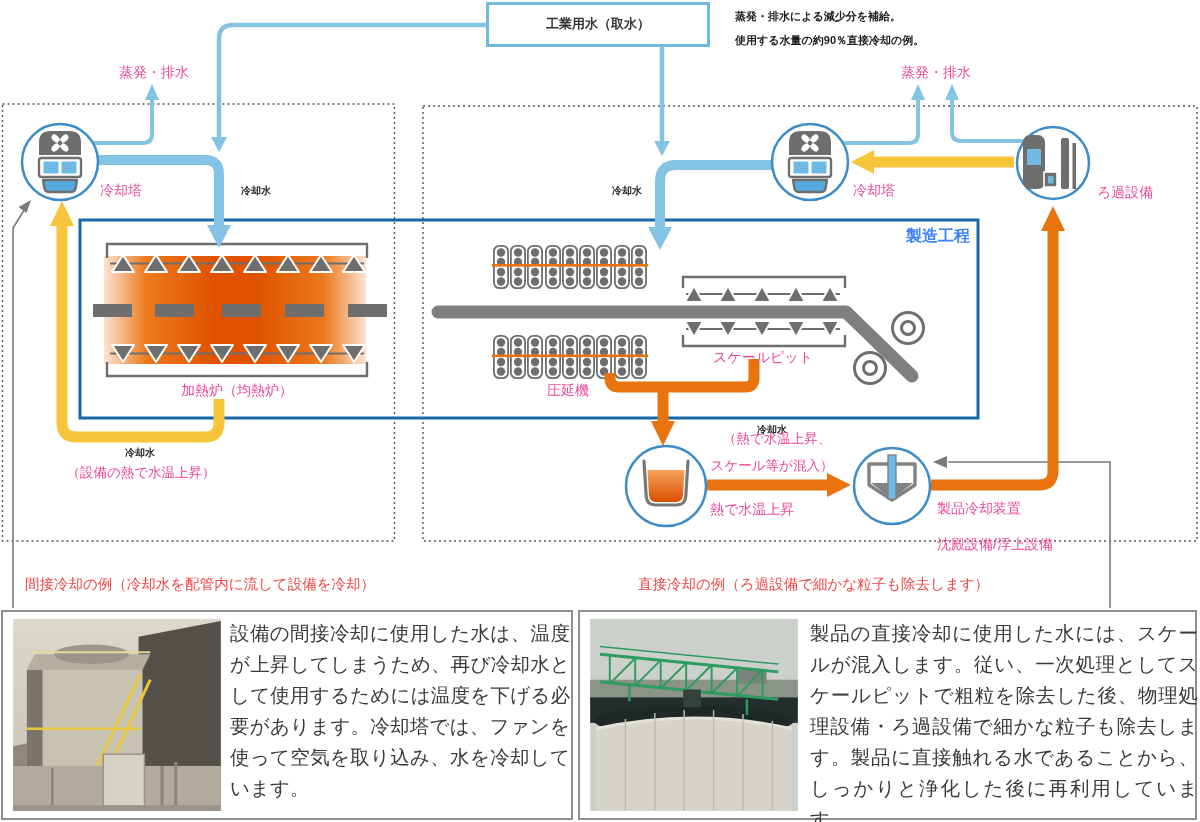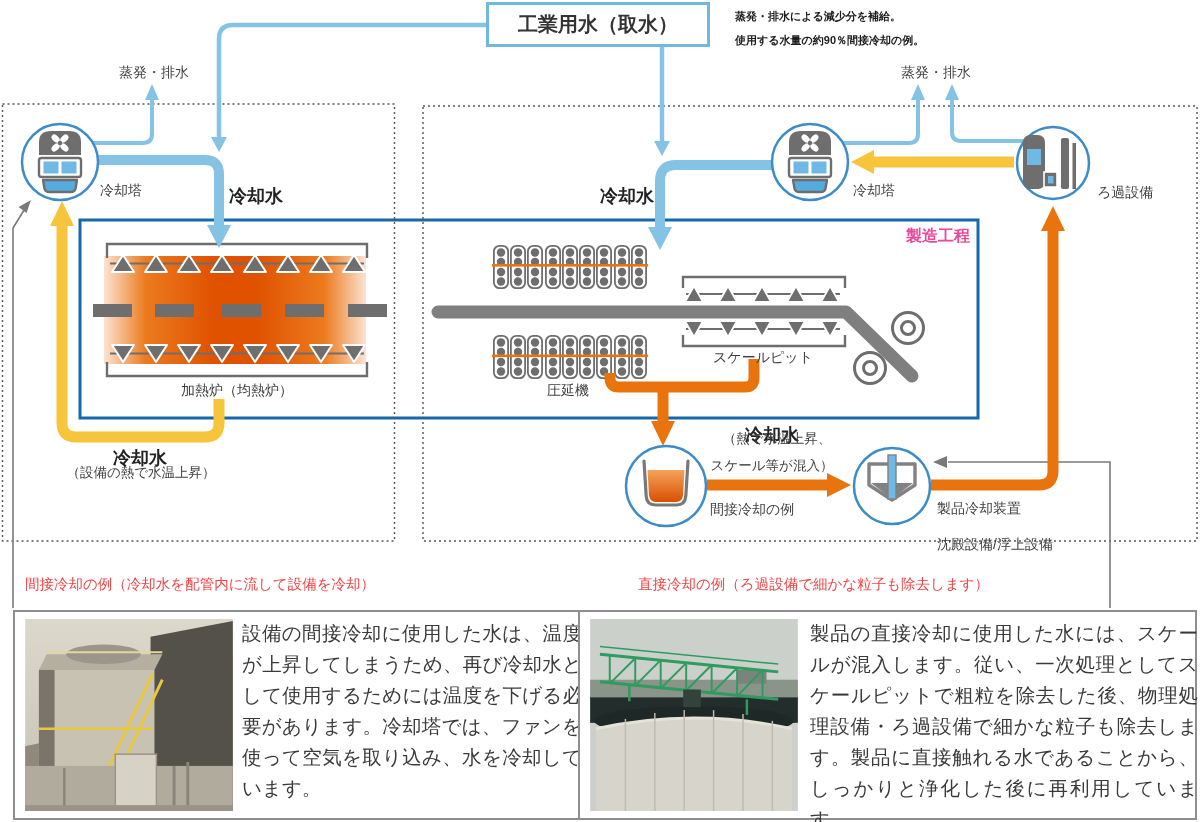--- a/index.html
+++ b/index.html
@@ -1,35 +1,35 @@
 <!DOCTYPE html>
 <html><head>
 <meta charset="utf-8">
 <style>
   html,body{margin:0;padding:0;background:#fff;}
   body{width:1200px;height:822px;position:relative;overflow:hidden;
        font-family:"Liberation Sans",sans-serif;color:#2e2e2e;}
   #diagram-svg{position:absolute;left:0;top:0;}
-  .lbl{position:absolute;white-space:nowrap;font-size:14px;color:#404040;z-index:3;}
+  .lbl{position:absolute;white-space:nowrap;font-size:14px;color:#ec4899;z-index:3;}
   .lbl.c{transform:translateX(-50%);}
-  .lbl.b{font-weight:bold;font-size:18px;color:#222;}
+  .lbl.b{font-weight:bold;font-size:10px;color:#222;}
   .lbl.small{font-size:13.5px;}
   #intake-box{position:absolute;left:486px;top:2px;width:224px;height:45px;
       border:3px solid #6FB8DF;background:#fff;box-sizing:border-box;z-index:3;
-      text-align:center;line-height:38px;font-size:20px;font-weight:bold;color:#333;}
+      text-align:center;line-height:38px;font-size:13px;font-weight:bold;color:#333;}
   #top-note{position:absolute;left:735px;top:4px;font-size:11px;line-height:24px;
       font-weight:bold;color:#1c1c1c;z-index:3;}
   #process-title{position:absolute;left:906px;top:226px;font-size:16px;font-weight:bold;
-      color:#ec4899;z-index:3;}
+      color:#3b82f6;z-index:3;}
   .caption{position:absolute;top:575px;font-size:14.5px;color:#ef4444;z-index:3;}
   #caption-left{left:25px;}
   #caption-right{left:638px;}
   .panel{position:absolute;top:610px;height:210px;border:2px solid #8f8f8f;
       background:#fff;box-sizing:border-box;z-index:3;}
-  #panel-left{left:13px;width:572px;}
+  #panel-left{left:1px;width:572px;}
   #panel-right{left:578px;width:619px;padding-left:8px;}
   .photo{position:absolute;left:8px;top:7px;width:212px;height:192px;}
   .ptext{position:absolute;top:6px;font-size:19.5px;line-height:31px;color:#3a3a3a;
       text-align:justify;}
   #panel-left .ptext{left:227px;width:340px;}
   #panel-right .ptext{left:230px;width:388px;}
 </style>
 </head>
 <body>
 
@@ -243,21 +243,21 @@
       <path d="M869,464 H915 V485 L892,500 L869,485 Z" fill="#fff" stroke="#828282" stroke-width="3.4" stroke-linejoin="round"></path>
       <polygon points="871,483 913,483 892,499" fill="#828282"></polygon>
       <rect x="888" y="455" width="8" height="44" fill="#6FB9E4" stroke="#828282" stroke-width="1.4"></rect>
     </g>
   </g>
 </svg>
 
 <div id="intake-box">工業用水（取水）</div>
 <div id="top-note">
   <div>蒸発・排水による減少分を補給。</div>
-  <div>使用する水量の約90％間接冷却の例。</div>
+  <div>使用する水量の約90％直接冷却の例。</div>
 </div>
 
 <div class="lbl c" style="left:154px;top:64px">蒸発・排水</div>
 <div class="lbl c" style="left:936px;top:64px">蒸発・排水</div>
 
 <div class="lbl" style="left:100px;top:182px">冷却塔</div>
 <div class="lbl" style="left:853px;top:182px">冷却塔</div>
 <div class="lbl" style="left:1097px;top:184px">ろ過設備</div>
 
 <div class="lbl c b" style="left:256px;top:184px">冷却水</div>
@@ -268,21 +268,21 @@
 <div class="lbl c" style="left:568px;top:382px">圧延機</div>
 <div class="lbl c" style="left:763px;top:349px">スケールピット</div>
 
 <div class="lbl c b" style="left:140px;top:446px">冷却水</div>
 <div class="lbl c small" style="left:141px;top:464px">（設備の熱で水温上昇）</div>
 
 <div class="lbl c b" style="left:772px;top:423px">冷却水</div>
 <div class="lbl c small" style="left:777px;top:430px">（熱で水温上昇、</div>
 <div class="lbl c small" style="left:772px;top:457px">スケール等が混入）</div>
 
-<div class="lbl" style="left:710px;top:501px">間接冷却の例</div>
+<div class="lbl" style="left:710px;top:501px">熱で水温上昇</div>
 <div class="lbl" style="left:937px;top:500px">製品冷却装置</div>
 <div class="lbl" style="left:937px;top:536px">沈殿設備/浮上設備</div>
 
 <div id="caption-left" class="caption">間接冷却の例（冷却水を配管内に流して設備を冷却）</div>
 <div id="caption-right" class="caption">直接冷却の例（ろ過設備で細かな粒子も除去します）</div>
 
 <div id="panel-left" class="panel">
   <svg class="photo" viewBox="0 0 212 196">
     <rect width="212" height="196" fill="url(#skyGrad)"></rect>
     <polygon points="128,18 212,2 212,196 128,196" fill="#54514B"></polygon>

